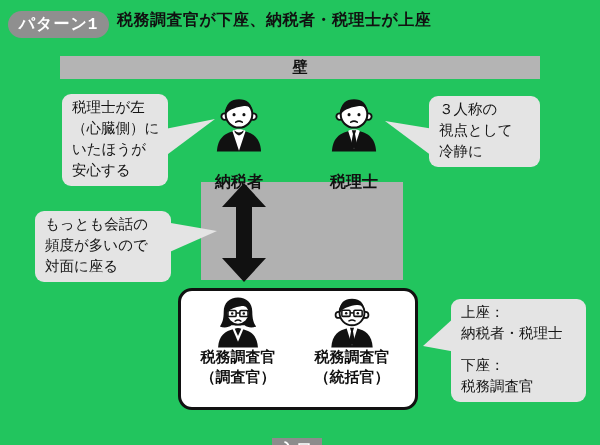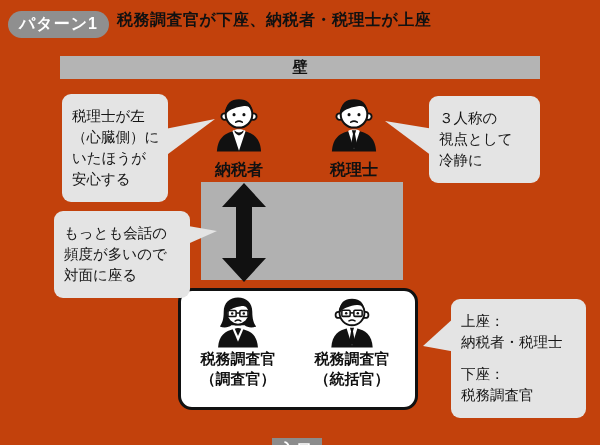--- a/index.html
+++ b/index.html
@@ -1,18 +1,18 @@
 <!DOCTYPE html>
 <html><head>
 <meta charset="utf-8">
 <style>
   html,body{margin:0;padding:0;background:#fff;}
   #stage{
-    position:relative;width:600px;height:445px;background:#c2410c;
-    font-family:Liberation Sans, sans-serif;color:#111;overflow:hidden;
+    position:relative;width:600px;height:445px;background:#22c55e;
+    font-family:Liberation Mono, monospace;color:#111;overflow:hidden;
   }
   .abs{position:absolute;}
   
   .badge{
     left:8px;top:11px;width:101px;height:27px;background:#8f8f8f;border-radius:14px;
     color:#fff;font-weight:bold;font-size:16px;display:flex;align-items:center;
     justify-content:center;letter-spacing:1px;
   }
   .title{left:117px;top:10px;font-size:16px;font-weight:bold;letter-spacing:.5px;white-space:nowrap;}
   
@@ -28,32 +28,32 @@
   .entrance{
     left:272px;top:438px;width:50px;height:23px;background:#8c8c8c;color:#fff;
     font-weight:bold;font-size:15px;display:flex;align-items:center;justify-content:center;
     letter-spacing:2px;
   }
   
   .overlay{left:0;top:0;width:600px;height:445px;pointer-events:none;}
   
   .callout{
     background:#e4e4e4;border-radius:9px;font-size:14.5px;line-height:21px;
-    padding:12px 10px;box-sizing:border-box;color:#151515;
+    padding:4px 10px;box-sizing:border-box;color:#151515;
   }
   .callout span{display:block;white-space:nowrap;}
   #co-left-top{left:62px;top:94px;width:106px;}
   #co-right-top{left:429px;top:96px;width:111px;}
-  #co-left-mid{left:35px;top:211px;width:136px;margin-left:19px;}
+  #co-left-mid{left:35px;top:211px;width:136px;}
   #co-right-bottom{left:451px;top:299px;width:135px;}
   .co-gap{margin-top:11px;}
   
   .person{display:flex;flex-direction:column;align-items:center;width:90px;}
   .person svg{width:62px;height:62px;display:block;}
-  .plabel{font-size:16px;font-weight:bold;margin-top:7px;white-space:nowrap;}
+  .plabel{font-size:16px;font-weight:bold;margin-top:19px;white-space:nowrap;}
   .plabel2{font-size:15px;font-weight:bold;line-height:20px;text-align:center;white-space:nowrap;}
   #p-taxpayer{left:194px;top:91px;}
   #p-accountant{left:309px;top:91px;}
   #p-inspector1{left:193px;top:291px;}
   #p-inspector2{left:307px;top:291px;}
   #p-inspector1 svg,#p-inspector2 svg{width:58px;height:58px;}
 </style>
 </head>
 <body>
 

